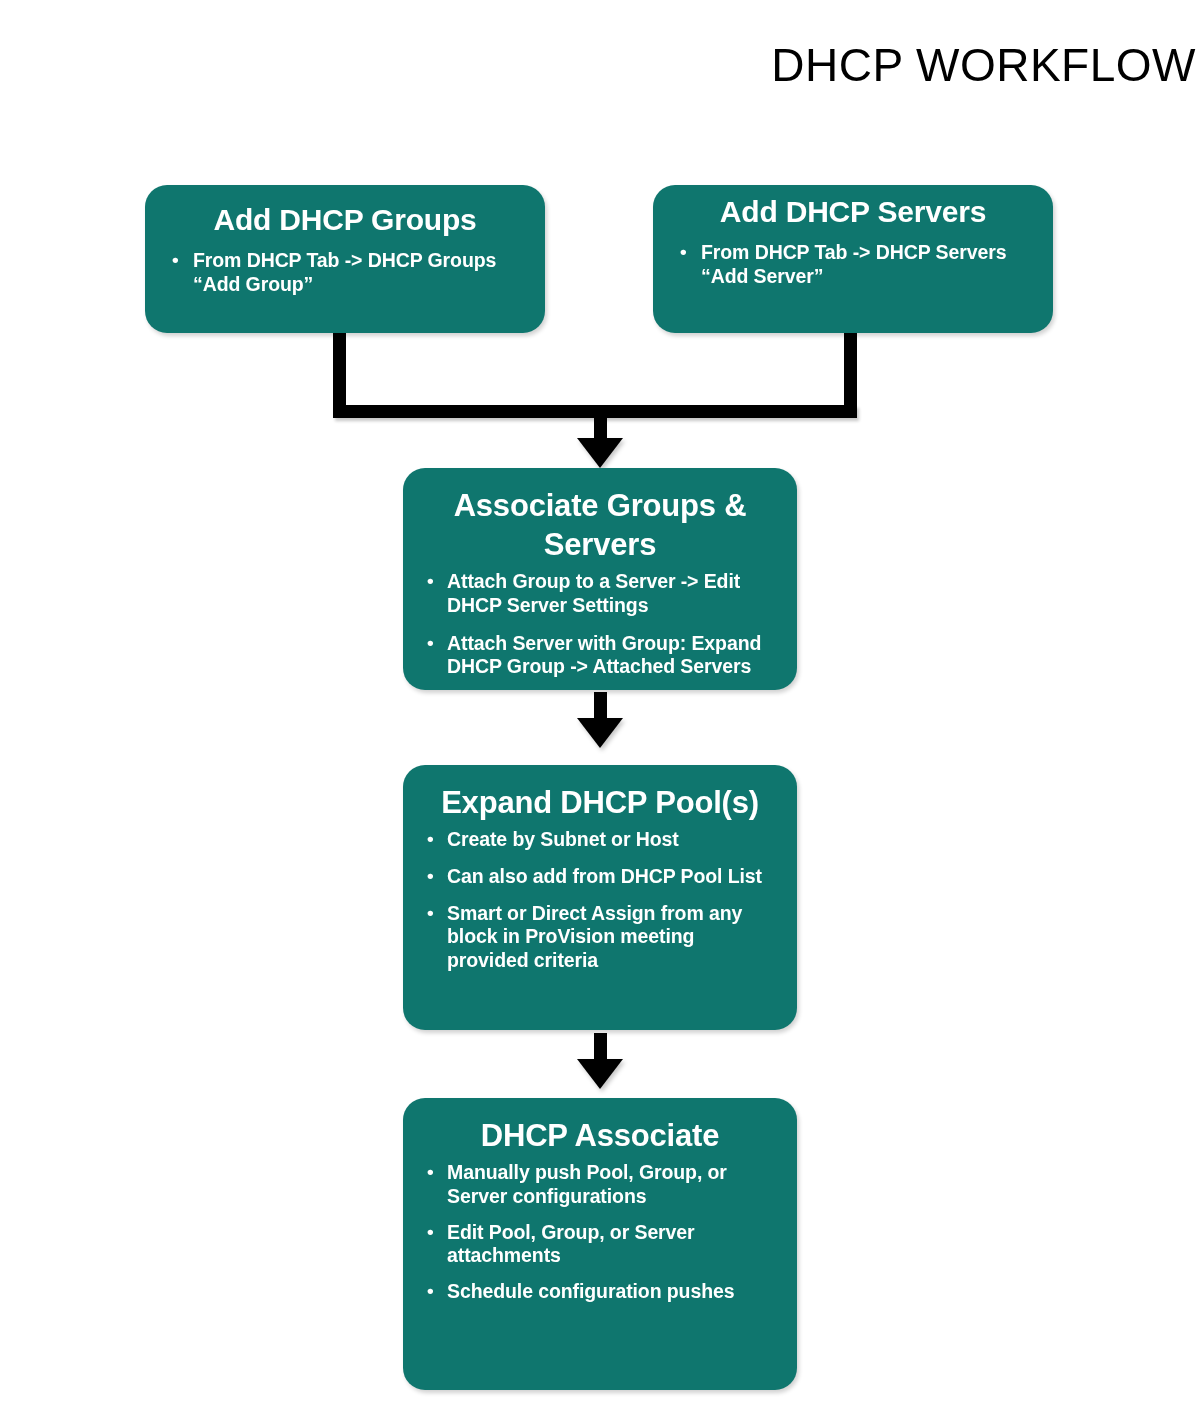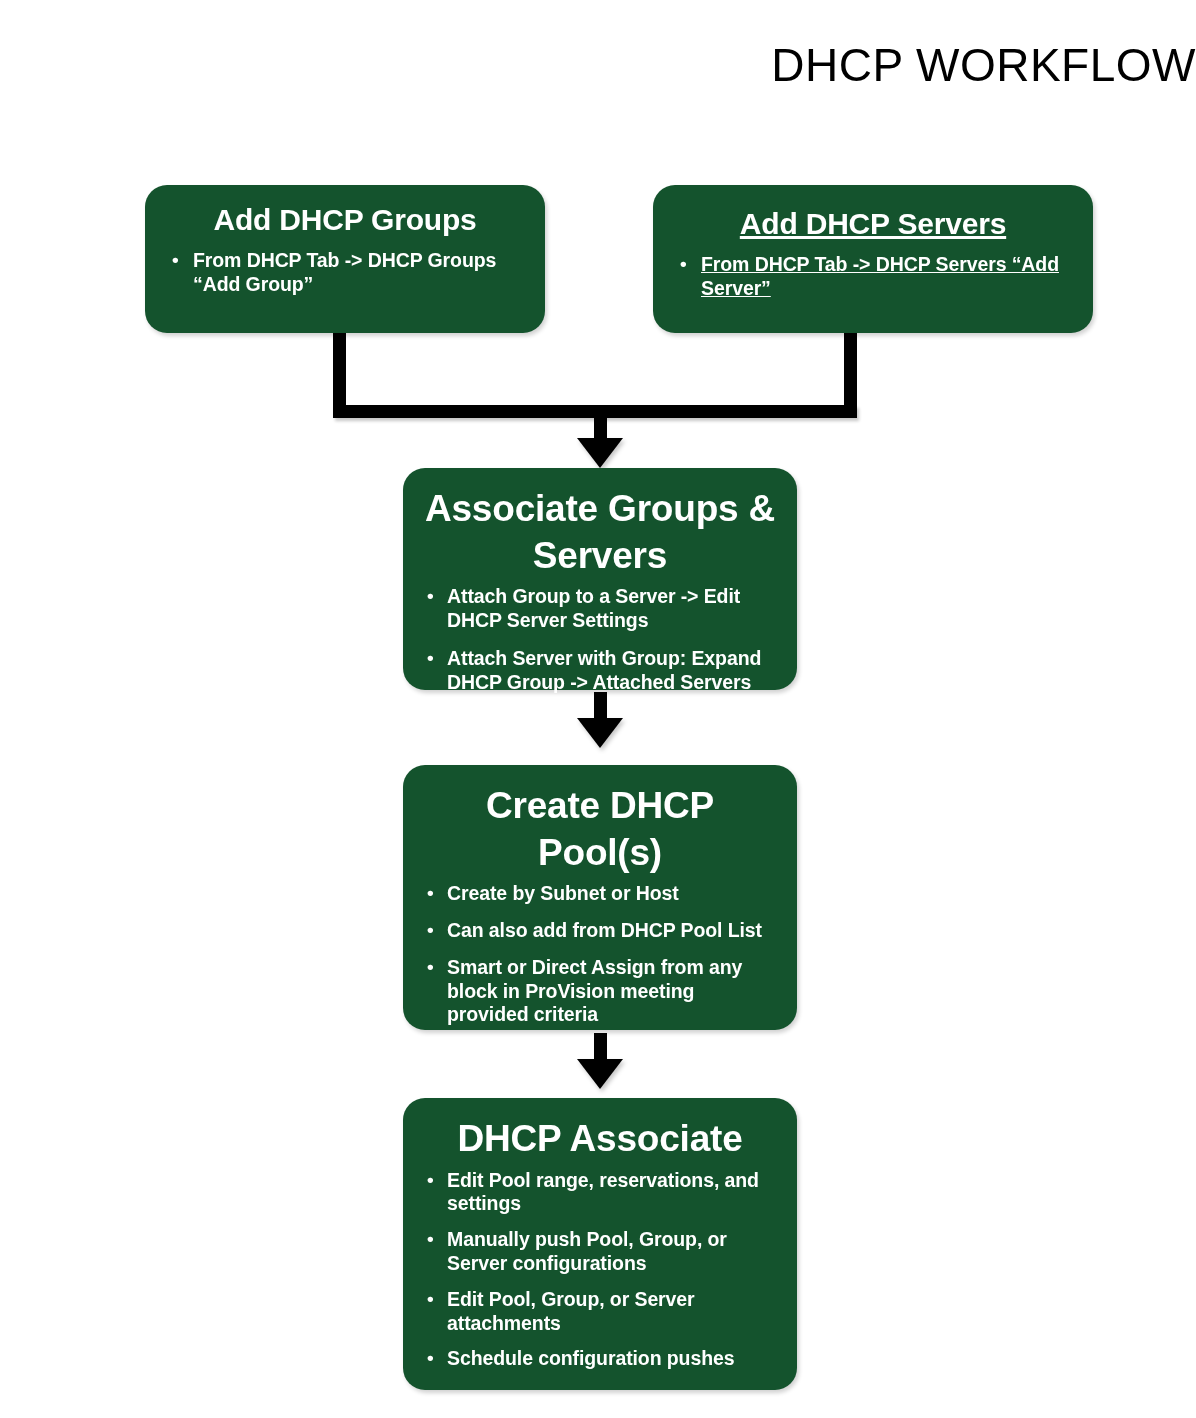--- a/index.html
+++ b/index.html
@@ -30,31 +30,31 @@
     font-size: 46px;
     font-weight: 400;
     color: #000000;
     letter-spacing: 0.5px;
     font-family: "Liberation Sans", sans-serif;
   }
 
   
   .node {
     position: absolute;
-    background: #14532d;
+    background: #0f766e;
     border-radius: 22px;
     box-sizing: border-box;
     box-shadow: 2px 3px 4px rgba(0,0,0,0.18);
     color: #ffffff;
     padding: 14px 18px 12px 18px;
   }
   .node-title {
     text-align: center;
     font-weight: bold;
-    font-size: 37px;
+    font-size: 31px;
     line-height: 1.26;
     color: #ffffff;
     margin: 0 0 6px 0;
     letter-spacing: -0.2px;
   }
   .node-bullets {
     margin: 0;
     padding: 0;
     list-style: none;
   }
@@ -79,21 +79,21 @@
     color: #ffffff;
   }
 
   
   .node.top .node-title { font-size: 30px; margin-bottom: 10px; }
   .node.top .node-bullets li { padding-left: 30px; }
   .node.top .node-bullets li::before { left: 9px; }
 
   
   #node-add-groups  { left: 145px; top: 185px;  width: 400px; height: 148px; padding-top: 16px; }
-  #node-add-servers { left: 653px; top: 185px;  width: 440px; height: 148px; padding-top: 20px; text-decoration: underline; }
+  #node-add-servers { left: 653px; top: 185px;  width: 400px; height: 148px; padding-top: 8px; }
   #node-associate   { left: 403px; top: 468px;  width: 394px; height: 222px; padding-top: 18px; }
   #node-create-pool { left: 403px; top: 765px;  width: 394px; height: 265px; padding-top: 18px; }
   #node-management  { left: 403px; top: 1098px; width: 394px; height: 292px; padding-top: 18px; }
 
   #node-create-pool .node-bullets li { margin-bottom: 13px; }
   #node-management .node-bullets li  { margin-bottom: 12px; }
   #node-associate .node-bullets li   { margin-bottom: 14px; }
 
   
   .conn {
@@ -162,34 +162,33 @@
     <ul class="node-bullets">
       <li>Attach Group to a Server -&gt; Edit DHCP Server Settings</li>
       <li>Attach Server with Group: Expand DHCP Group -&gt; Attached Servers</li>
     </ul>
   </div>
 
   <div class="varrow-stem" id="arrow2-stem"></div>
   <div class="arrowhead" id="arrow2-head"></div>
 
   <div class="node" id="node-create-pool">
-    <div class="node-title">Create DHCP Pool(s)</div>
+    <div class="node-title">Expand DHCP Pool(s)</div>
     <ul class="node-bullets">
       <li>Create by Subnet or Host</li>
       <li>Can also add from DHCP Pool List</li>
       <li>Smart or Direct Assign from any block in ProVision meeting provided criteria</li>
     </ul>
   </div>
 
   <div class="varrow-stem" id="arrow3-stem"></div>
   <div class="arrowhead" id="arrow3-head"></div>
 
   <div class="node" id="node-management">
     <div class="node-title">DHCP Associate</div>
     <ul class="node-bullets">
-      <li>Edit Pool range, reservations, and settings</li>
       <li>Manually push Pool, Group, or Server configurations</li>
       <li>Edit Pool, Group, or Server attachments</li>
       <li>Schedule configuration pushes</li>
     </ul>
   </div>
 
 </div>
 
 </body></html>

